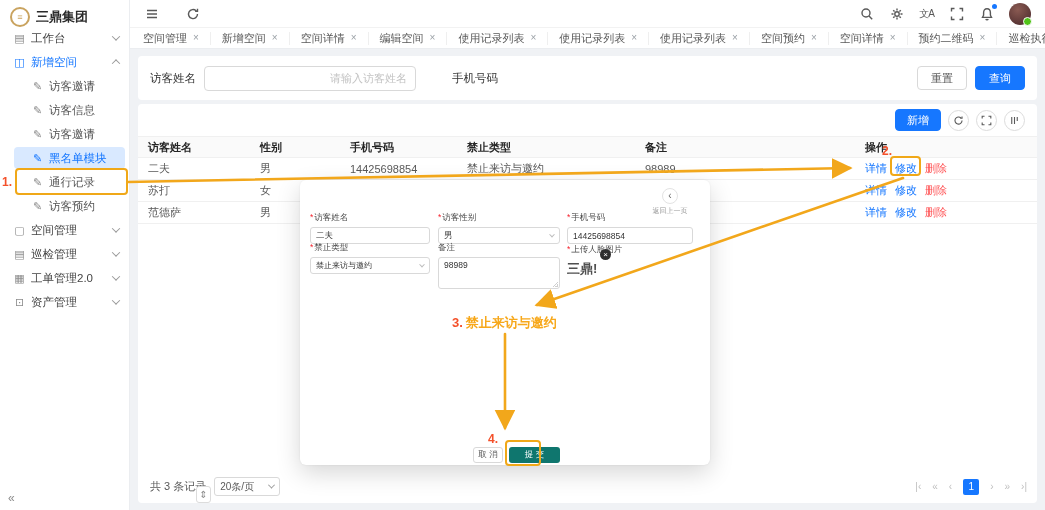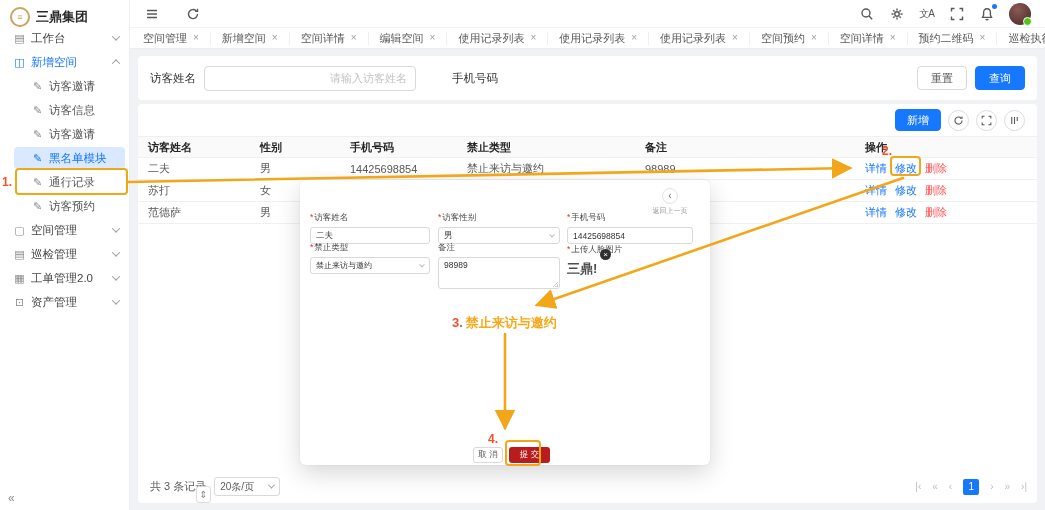--- a/index.html
+++ b/index.html
@@ -88,21 +88,21 @@
   .req::before { content:"*"; color:#f5222d; margin-right:1px; }
   .ctrl { height:17px; border:1px solid #d9d9d9; border-radius:3px; background:#fff; font-size:8.5px; color:#333; display:flex; align-items:center; padding:0 5px; width:100%; font-family:inherit; outline:none; }
   .ctrl .chev { margin-left:auto; width:4px; height:4px; border-color:#bbb; }
   .ta { height:32px; align-items:flex-start; padding-top:2px; position:relative; }
   .ta::after { content:""; position:absolute; right:1px; bottom:1px; width:6px; height:6px; background:linear-gradient(135deg, transparent 55%, #cfcfcf 55%, #cfcfcf 65%, #fff 65%, #fff 75%, #cfcfcf 75%); }
   .upload-label { position:absolute; left:267px; top:64px; font-size:8.5px; color:#4a4a4a; }
   .upload-img { position:absolute; left:267px; top:77px; width:44px; height:24px; overflow:hidden; font-size:13px; font-weight:bold; color:#4f4f4f; white-space:nowrap; display:flex; align-items:center; }
   .upload-badge { position:absolute; left:300px; top:69px; width:11px; height:11px; border-radius:50%; background:#2f2f2f; color:#fff; font-size:8px; display:flex; align-items:center; justify-content:center; line-height:1; }
   .m-btn { position:absolute; top:267px; height:16px; border-radius:3px; font-size:8.5px; display:flex; align-items:center; justify-content:center; cursor:pointer; }
   .m-cancel { left:173px; width:30px; border:1px solid #d9d9d9; background:#fff; color:#555; }
-  .m-submit { left:209px; width:41px; background:#b91c1c; color:#fff; }
+  .m-submit { left:209px; width:51px; background:#0f766e; color:#fff; }
 
   
   .ann-svg { position:absolute; inset:0; z-index:9; pointer-events:none; }
   .ann-box { position:absolute; border:2px solid #f0a818; border-radius:4px; z-index:10; pointer-events:none; }
   .ann-num { position:absolute; color:#f4502a; font-size:12px; font-weight:bold; z-index:10; pointer-events:none; }
   .ann-step3 { position:absolute; left:452px; top:314px; font-size:13px; font-weight:bold; color:#f7a81b; z-index:10; pointer-events:none; }
   .ann-step3 .n { color:#f4502a; margin-right:3px; }
 </style>
 </head>
 <body>

